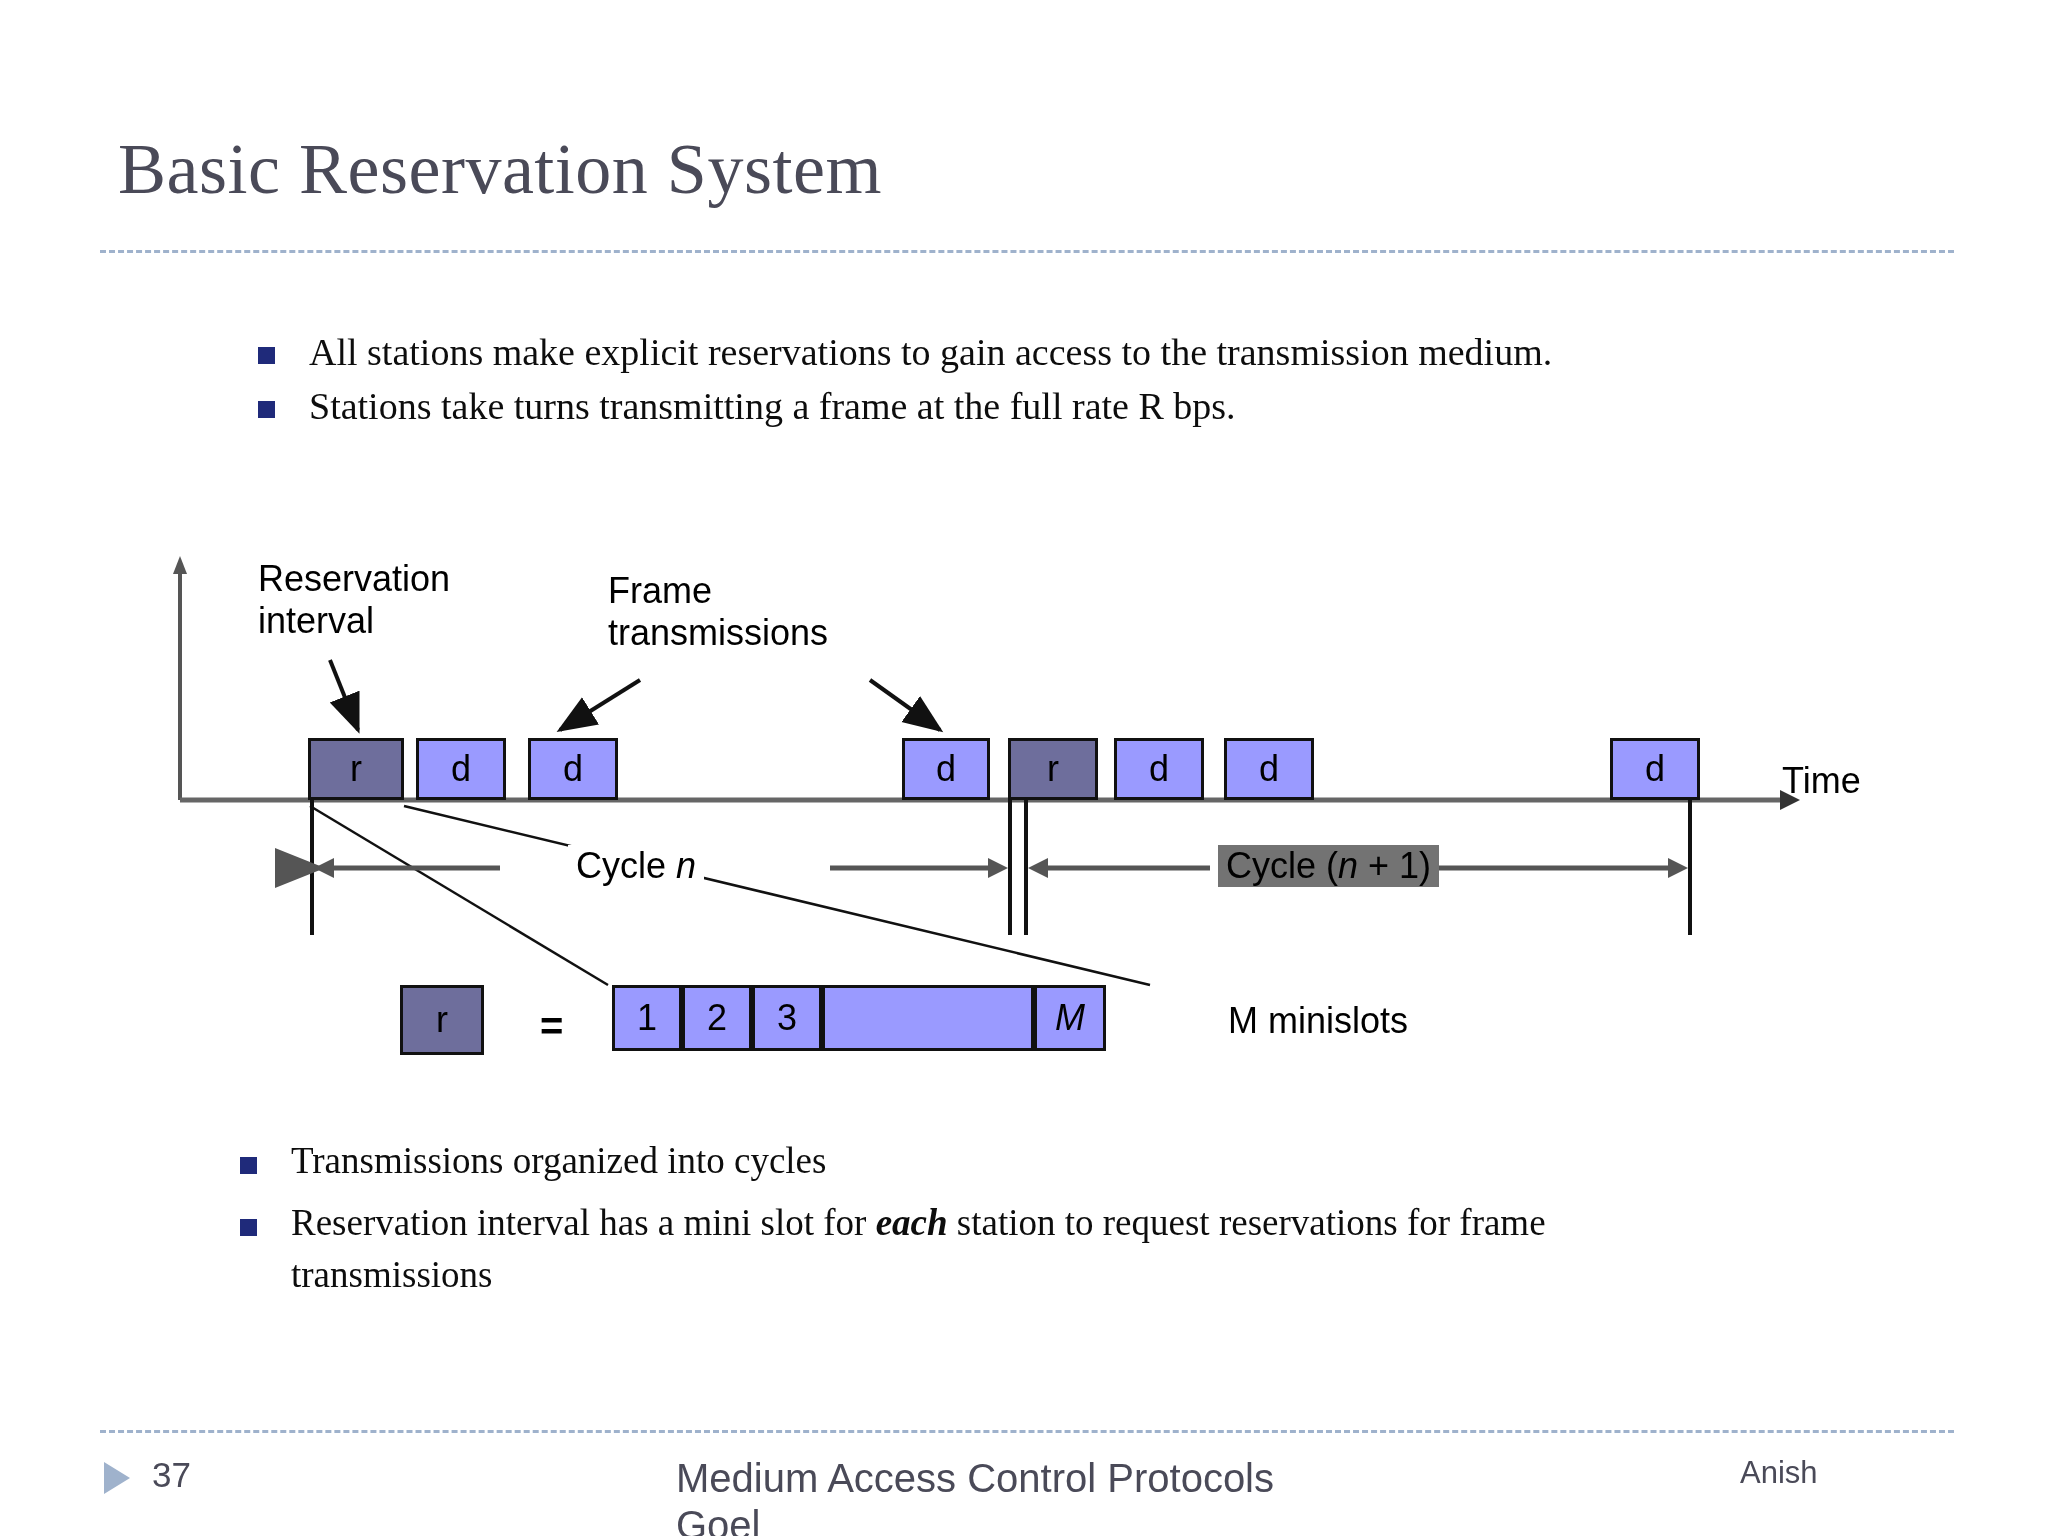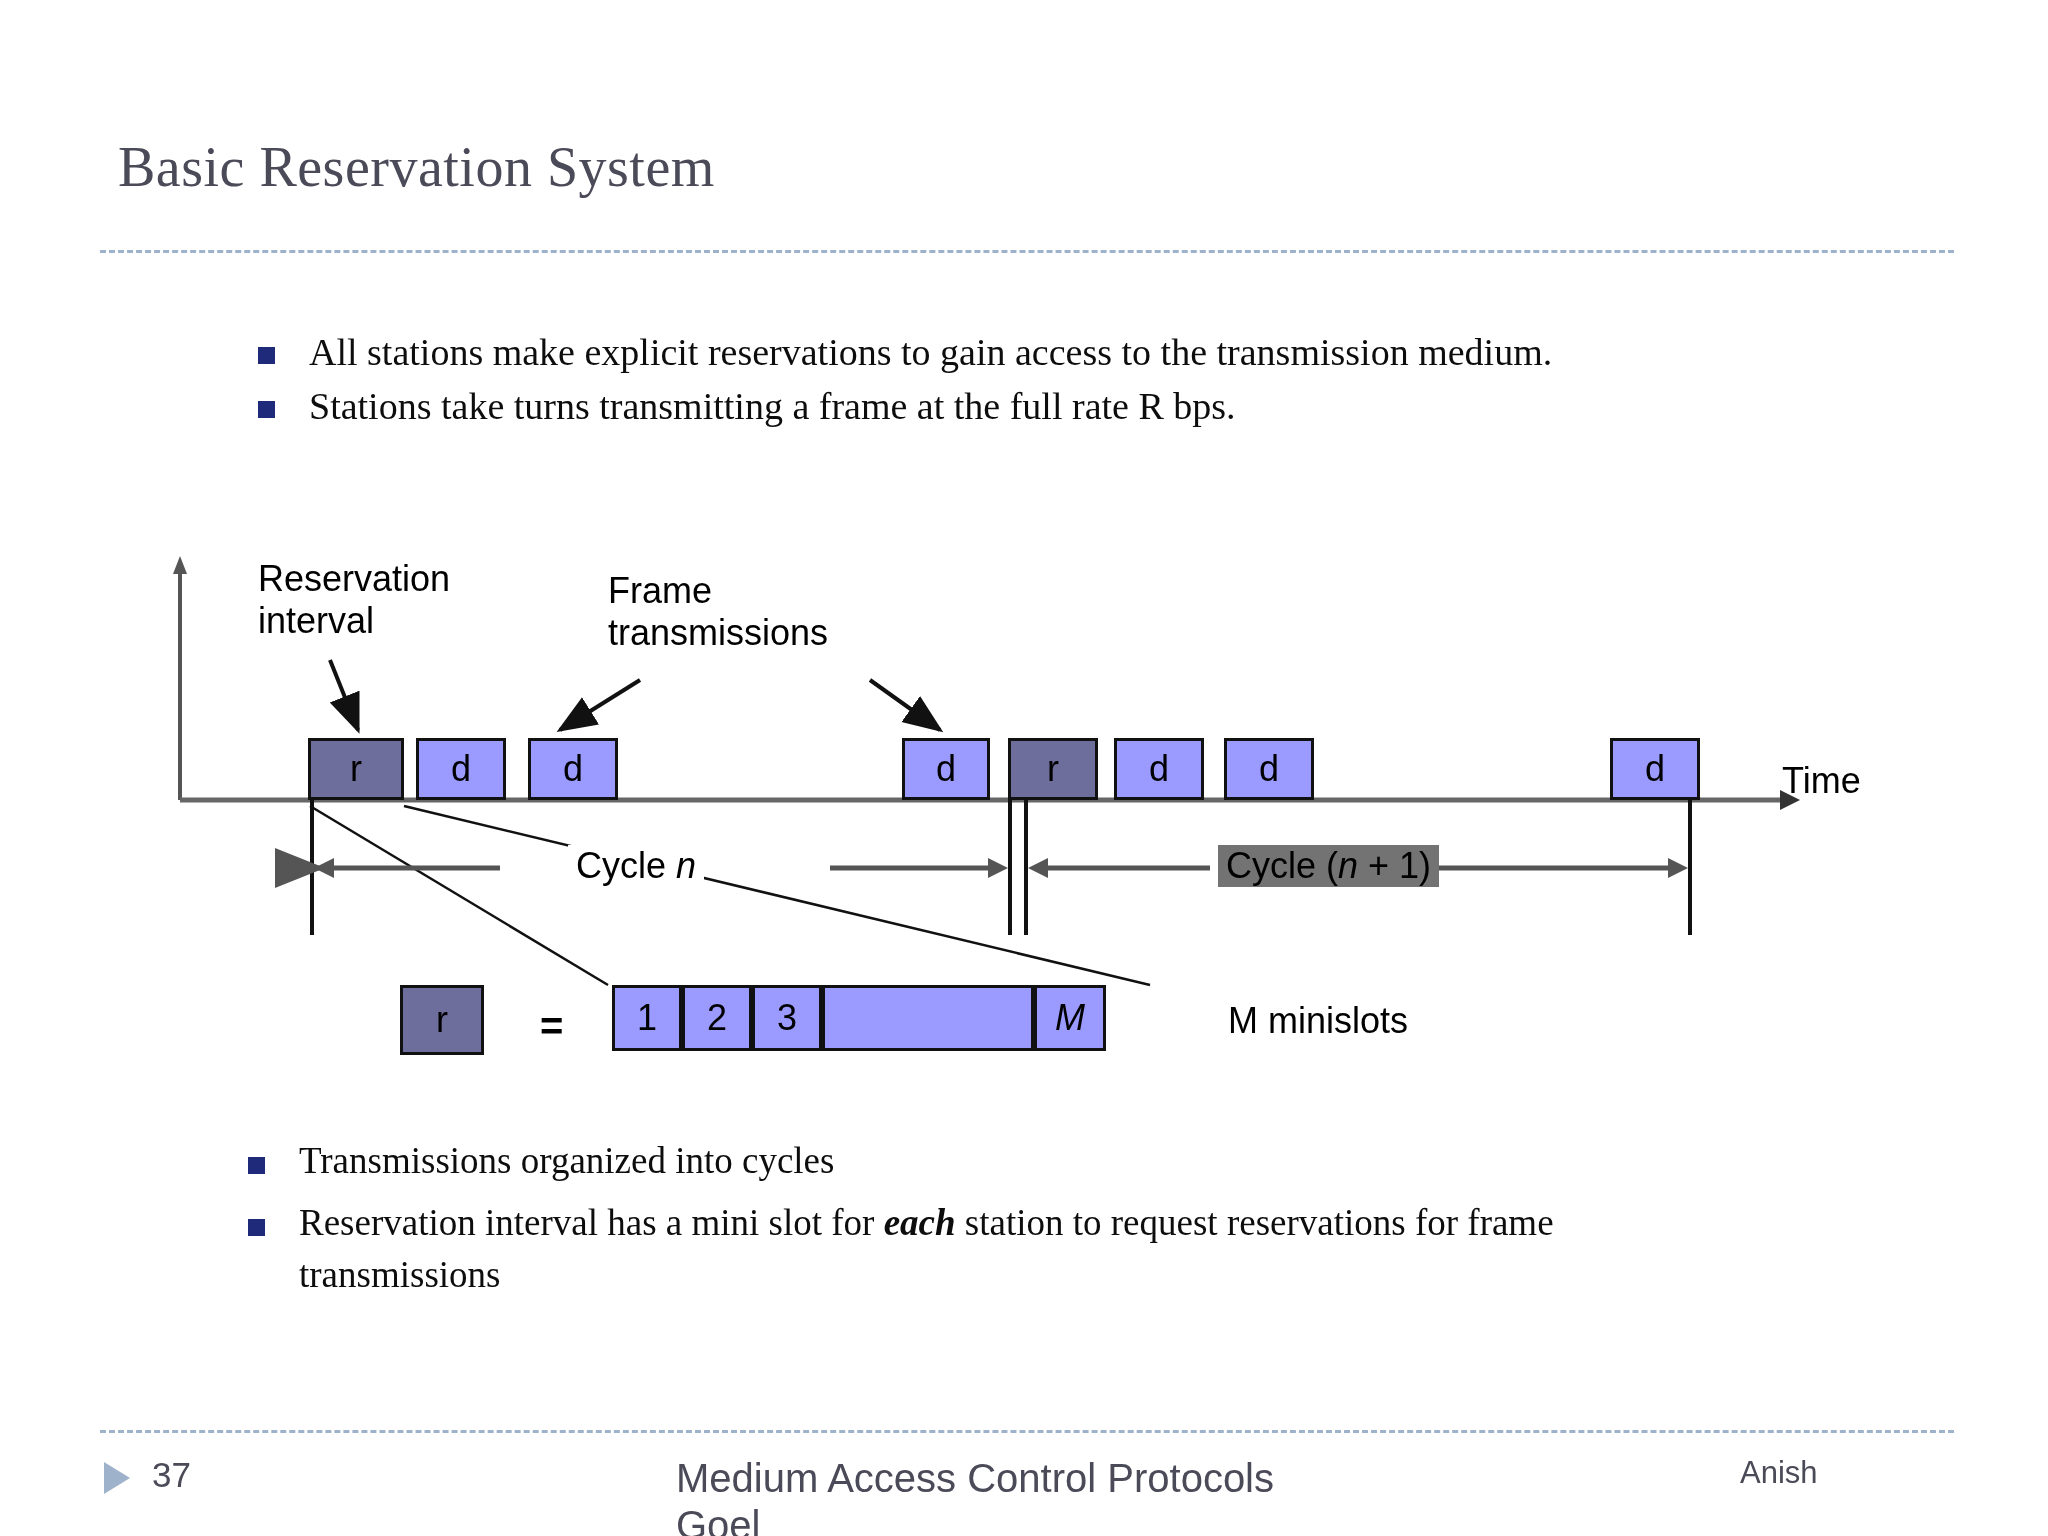--- a/index.html
+++ b/index.html
@@ -8,23 +8,23 @@
     width:2048px; height:1536px;
     background:#ffffff;
     font-family:"Liberation Sans", sans-serif;
     overflow:hidden;
     position:relative;
   }
 
   
   #slide-title {
     position:absolute;
-    left:118px; top:135px;
+    left:118px; top:128px;
     font-family:"Liberation Serif", serif;
-    font-size:56px;
+    font-size:72px;
     font-weight:400;
     color:#4a4a58;
     letter-spacing:0.5px;
     white-space:nowrap;
   }
   #title-rule {
     position:absolute;
     left:100px; top:250px;
     width:1854px; height:0;
     border-top:3px dashed #9fb2cc;
@@ -40,21 +40,21 @@
     flex:0 0 auto;
   }
   .bullet-text {
     margin-left:34px;
     font-size:38px;
     line-height:54px;
     color:#0d0d0d;
     font-family:Liberation Serif, serif;
   }
   #top-bullets { left:258px; top:325px; width:1420px; }
-  #bottom-bullets { left:248px; top:1135px; width:1500px; }
+  #bottom-bullets { left:240px; top:1135px; width:1500px; }
   #bottom-bullets .bullet-text { font-size:37px; line-height:52px; }
   #bottom-bullets .bullet-row { margin-bottom:10px; }
   .em-bi { font-weight:bold; font-style:italic; }
 
   
   #diagram { position:absolute; left:0; top:0; width:2048px; height:1536px; pointer-events:none; }
 
   .dg-label {
     position:absolute;
     font-size:36px;

